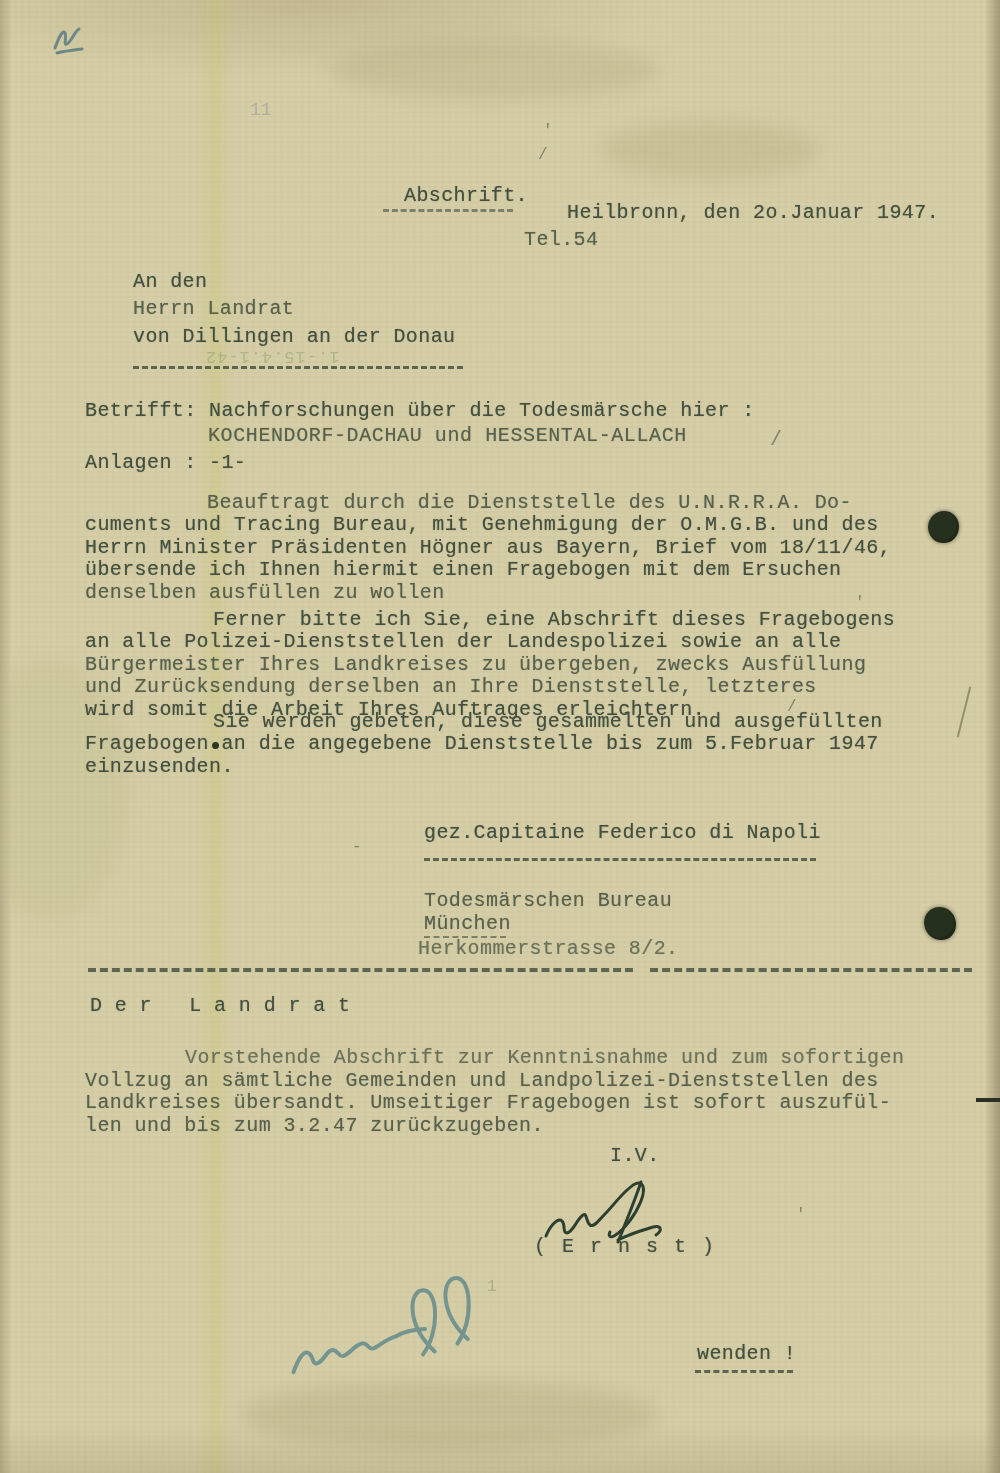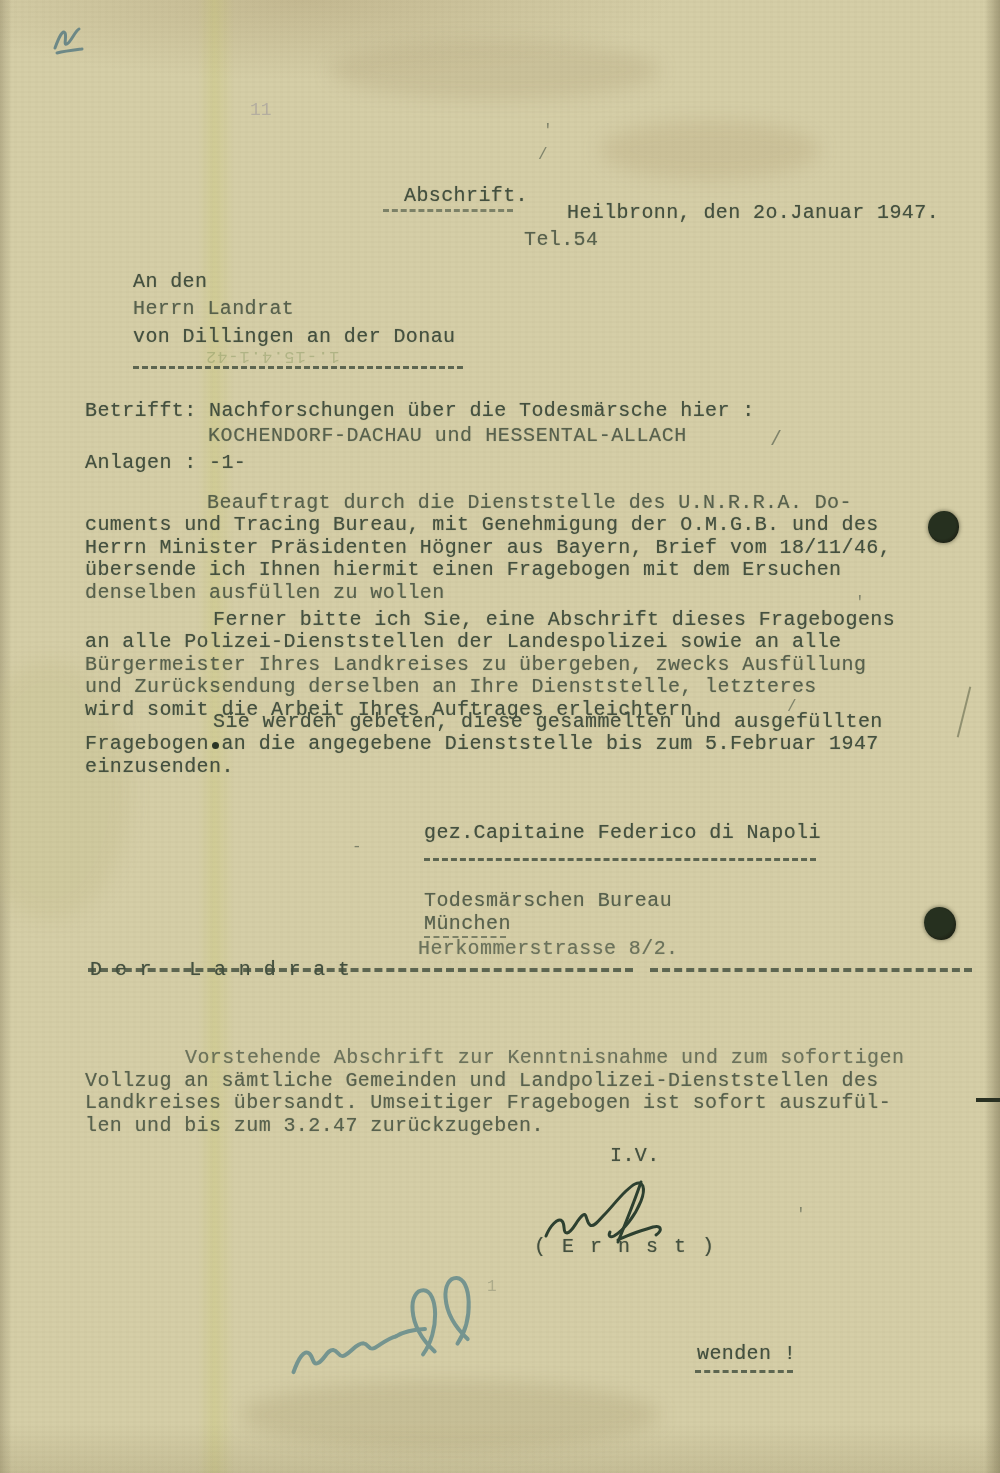--- a/index.html
+++ b/index.html
@@ -134,21 +134,21 @@
   <div class="tl" style="left:424px;top:823px;">gez.Capitaine Federico di Napoli</div>
   <div class="rule" style="left:424px;top:858px;width:392px;"></div>
   <div class="tl f2" style="left:424px;top:891px;">Todesmärschen Bureau</div>
   <div class="tl f2" style="left:424px;top:914px;">München</div>
   <div class="rule light" style="left:424px;top:936px;width:82px;border-top-width:2px;"></div>
   <div class="tl f3" style="left:418px;top:939px;">Herkommerstrasse 8/2.</div>
 
   <div class="rule thick" style="left:88px;top:968px;width:545px;"></div>
   <div class="rule thick" style="left:650px;top:968px;width:322px;"></div>
 
-  <div class="tl" style="left:90px;top:960px;">D e r   L a n d r a t</div>
+  <div class="tl" style="left:90px;top:996px;">D e r   L a n d r a t</div>
 
   <div class="tl f3" style="left:185px;top:1048px;">Vorstehende Abschrift zur Kenntnisnahme und zum sofortigen</div>
   <div class="tl f2" style="left:85px;top:1093px;">Landkreises übersandt. Umseitiger Fragebogen ist sofort auszufül-</div>
   <div class="tl f2" style="left:85px;top:1071px;">Vollzug an sämtliche Gemeinden und Landpolizei-Dienststellen des</div>
   <div class="tl f2" style="left:85px;top:1116px;">len und bis zum 3.2.47 zurückzugeben.</div>
 
   <div class="tl" style="left:610px;top:1146px;">I.V.</div>
   <div class="hand sig-main" style="left:540px;top:1172px;">
     <svg width="180" height="90" viewBox="0 0 180 90" fill="none" stroke="currentColor" stroke-width="3" stroke-linecap="round" stroke-linejoin="round">
       <path d="M6,64 C10,54 18,45 22,49 C26,53 22,61 27,61 C33,60 37,47 43,43 C47,40 46,50 50,53 C54,56 60,47 65,42 C73,34 85,17 95,12 C103,8 106,16 101,29 C95,44 84,58 74,64 C70,66 68,64 70,60"></path>

